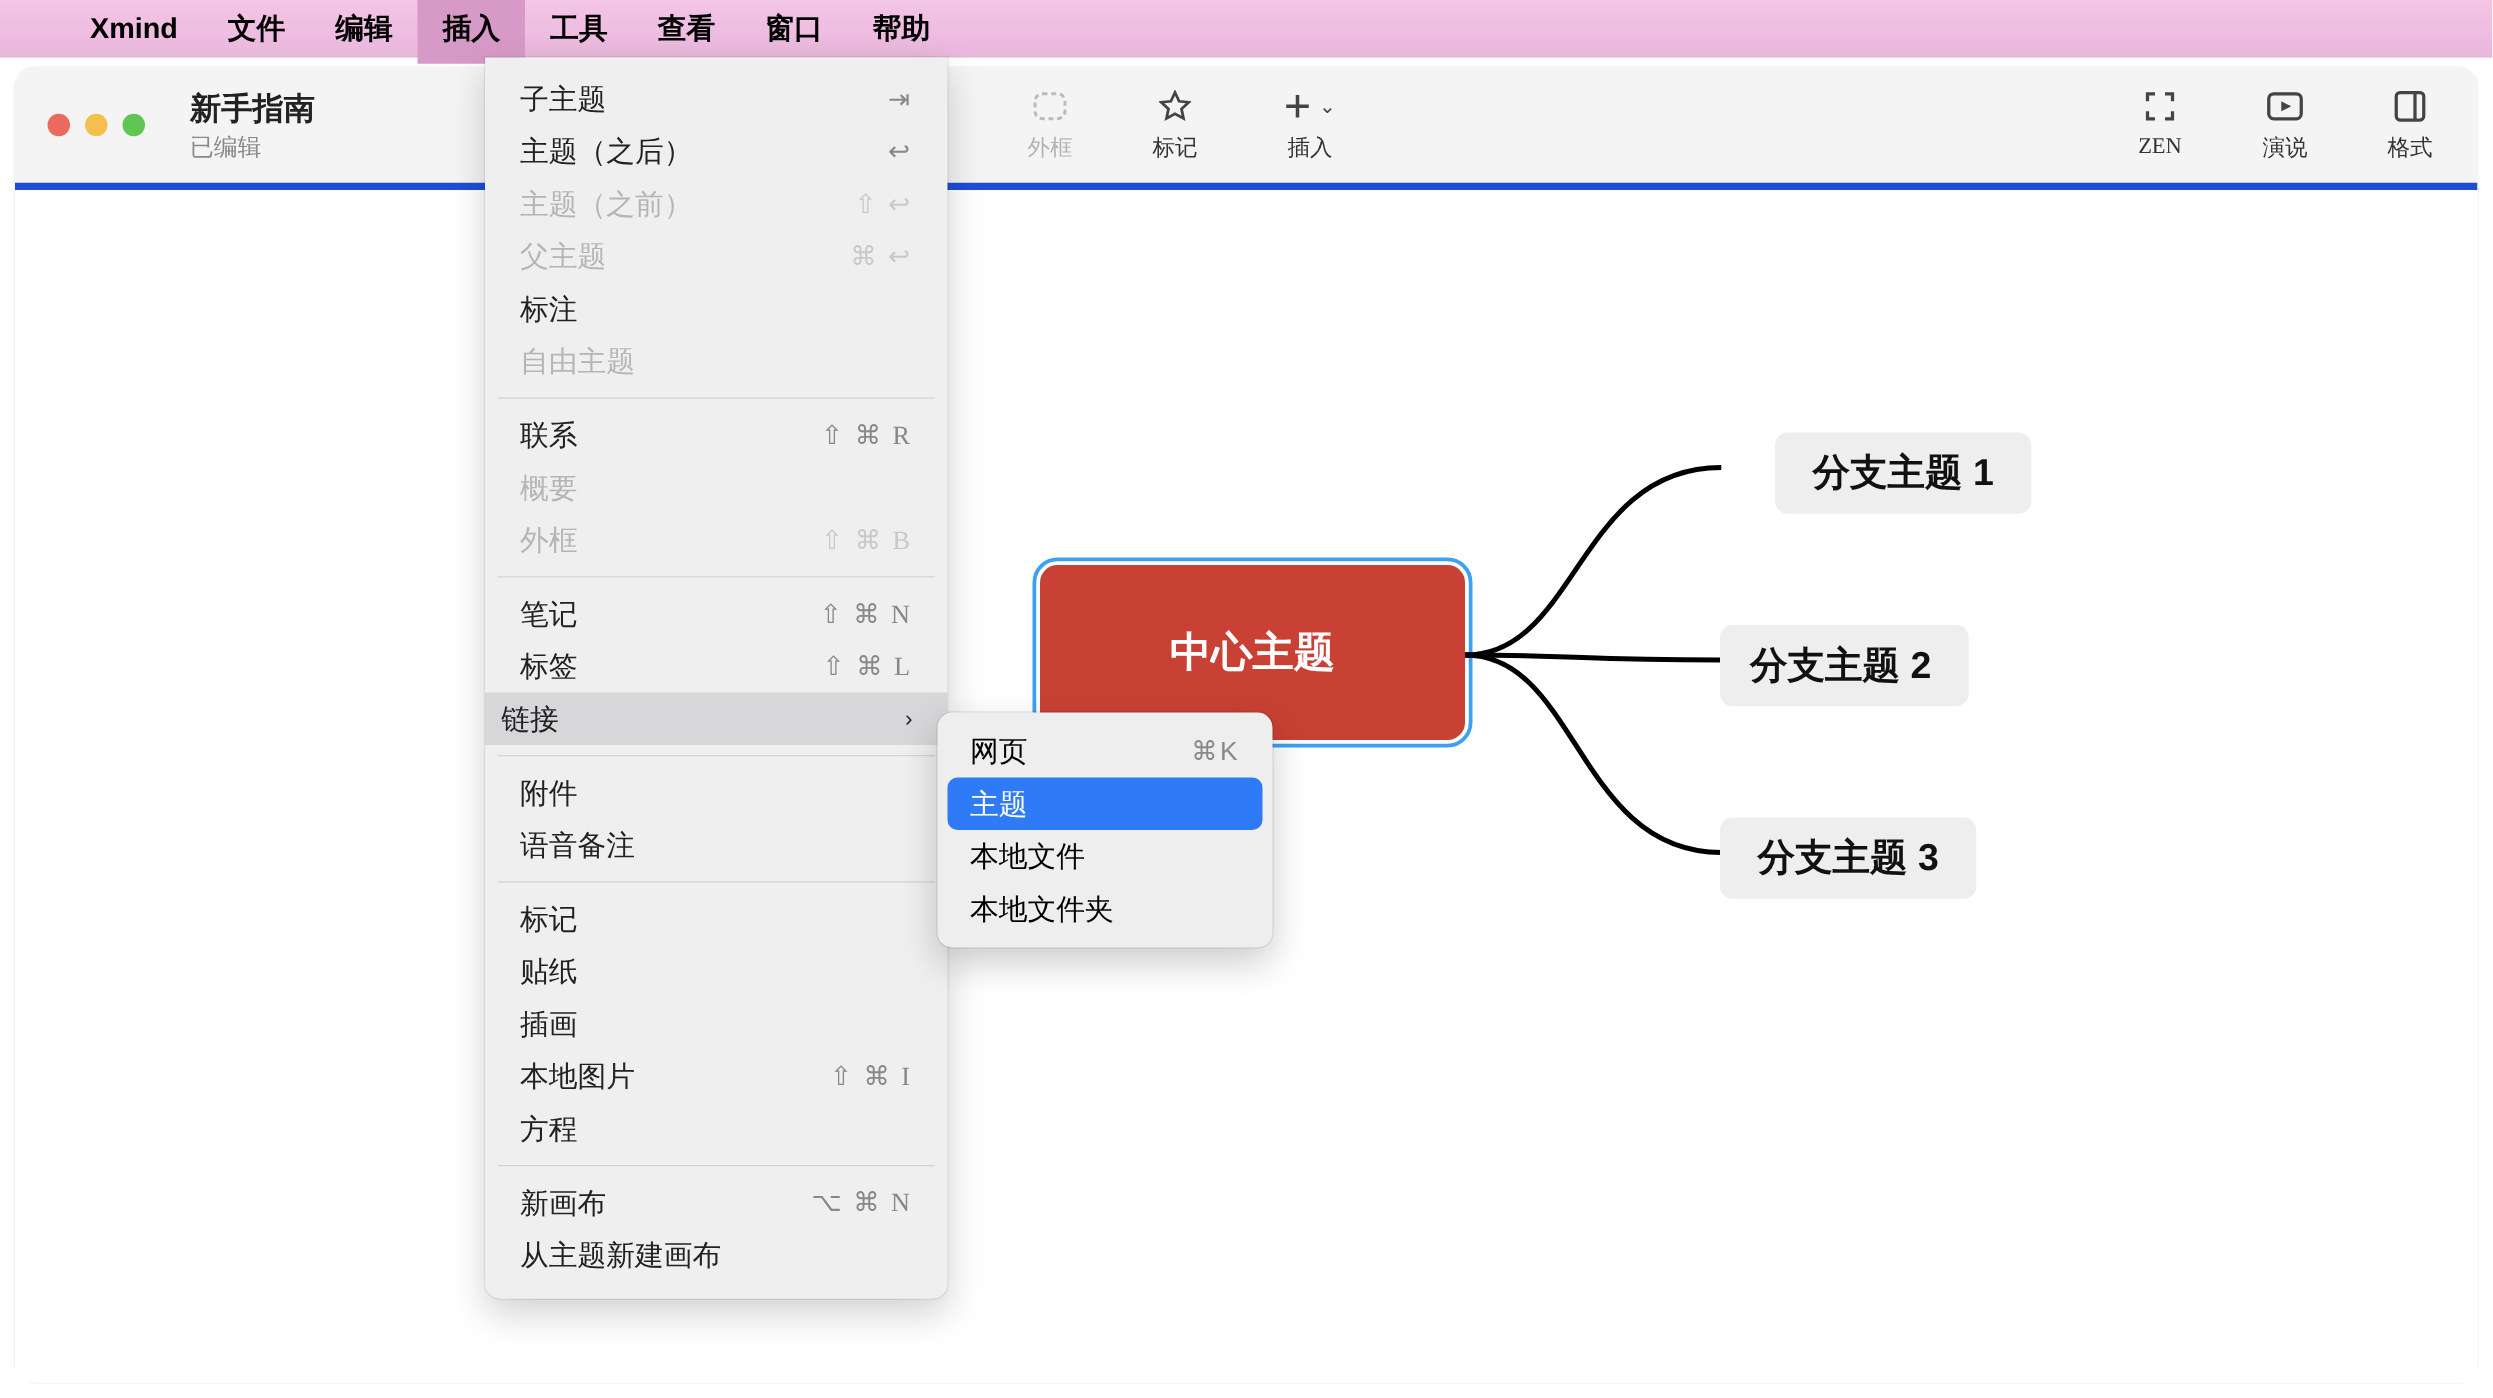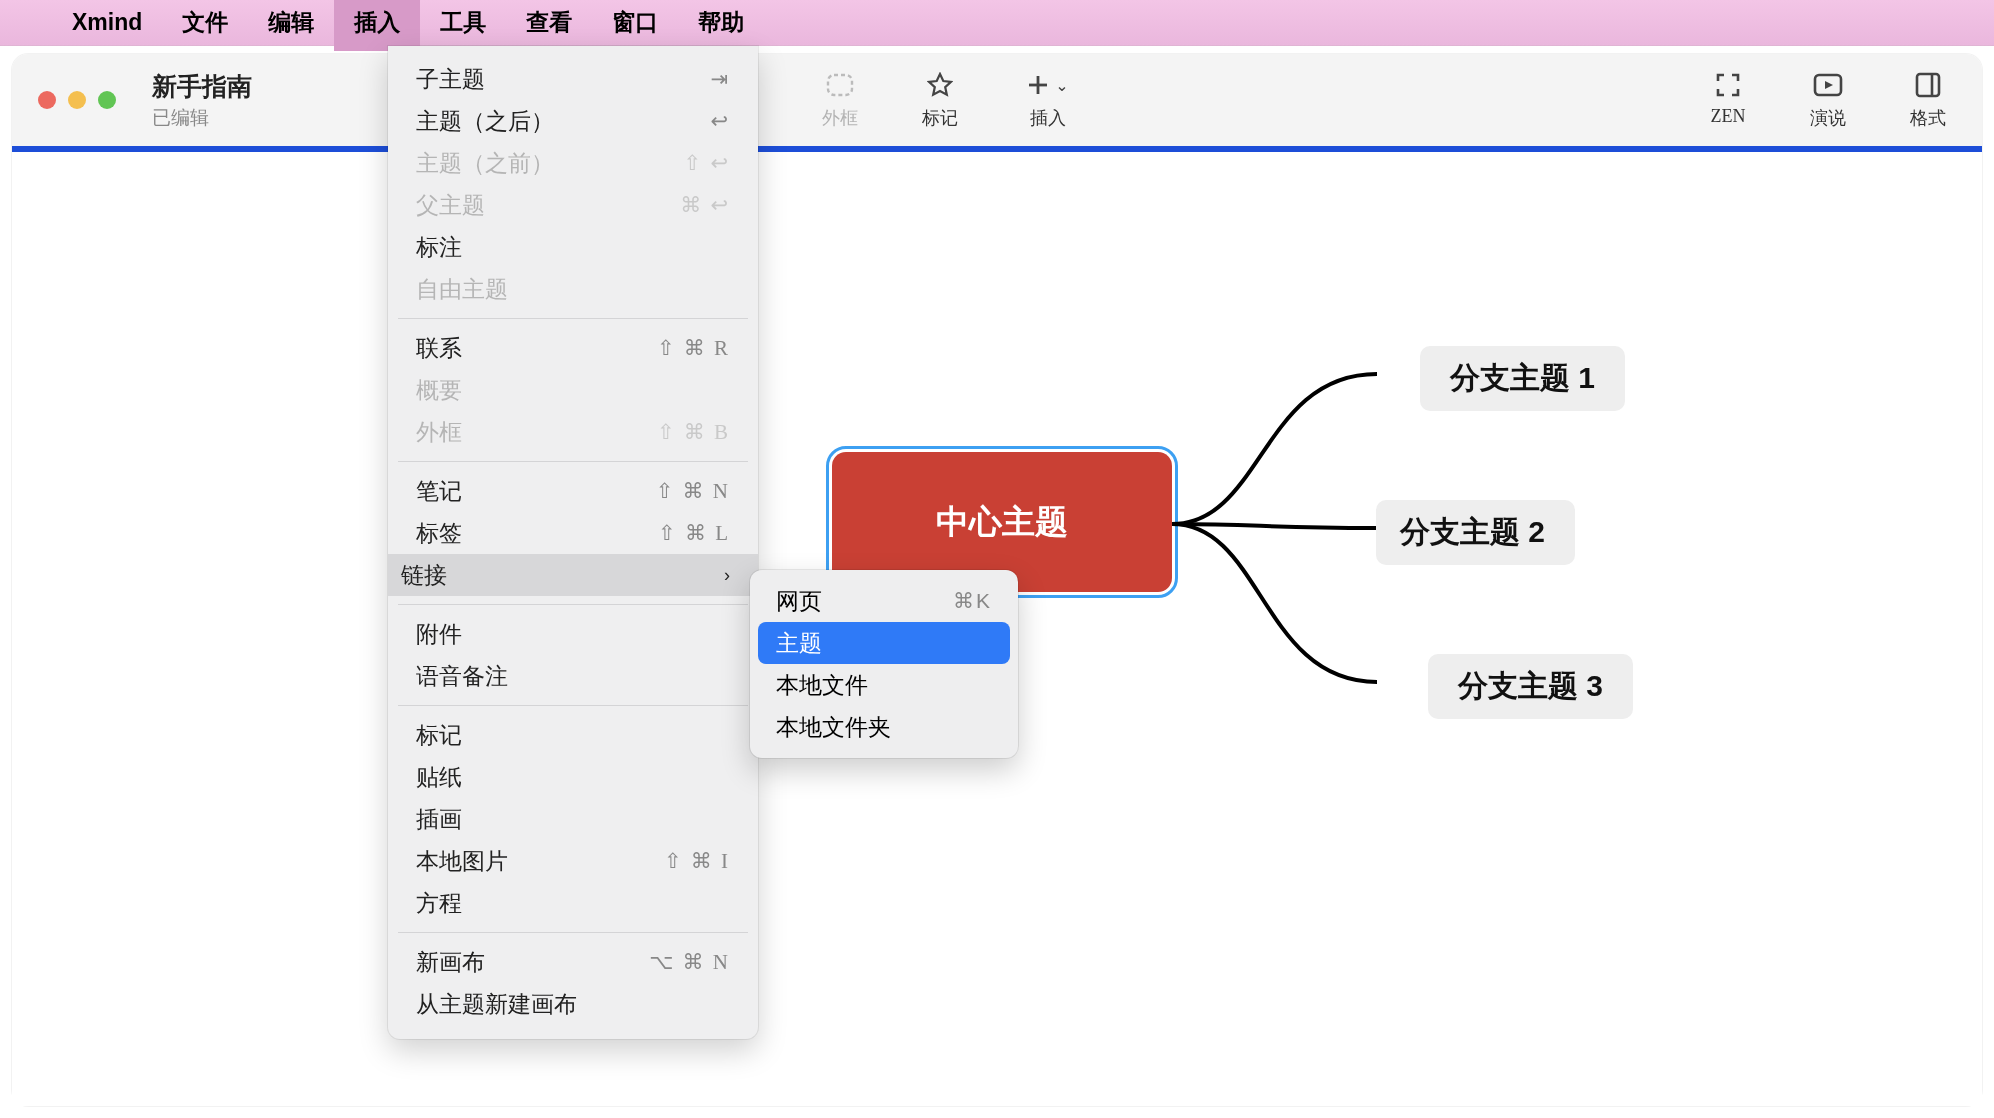--- a/index.html
+++ b/index.html
@@ -191,21 +191,21 @@
     position:absolute;
     background:#eeeeee;
     border-radius: 10px;
     padding: 12px 30px;
     font-size: 30px;
     font-weight: 700;
     color:#111;
   }
   .b1 { left: 1364px; top: 194px; margin-left: 44px; }
   .b2 { left: 1364px; top: 348px; padding-left: 24px; }
-  .b3 { left: 1416px; top: 502px; }
+  .b3 { left: 1364px; top: 502px; }
 
   svg.connectors {
     position:absolute;
     left: 1160px;
     top: 200px;
     pointer-events:none;
   }
 </style>
 </head>
 <body>

